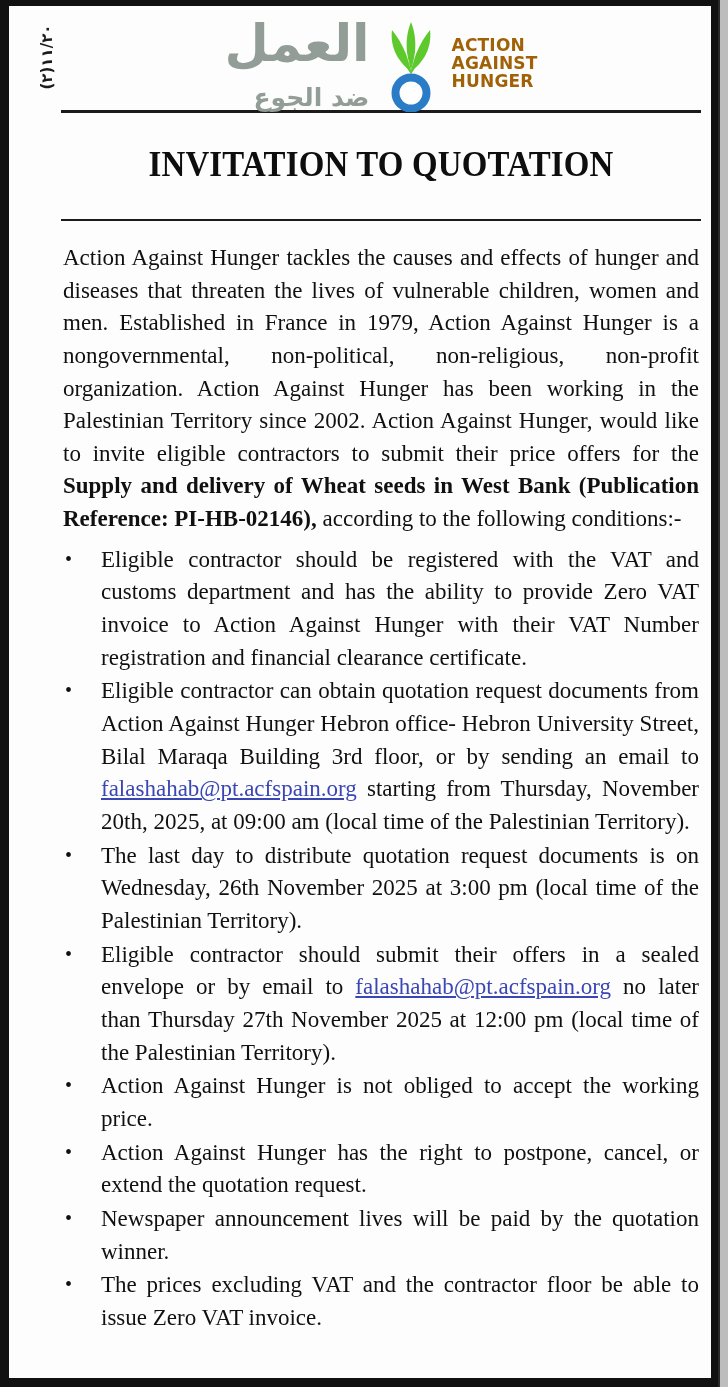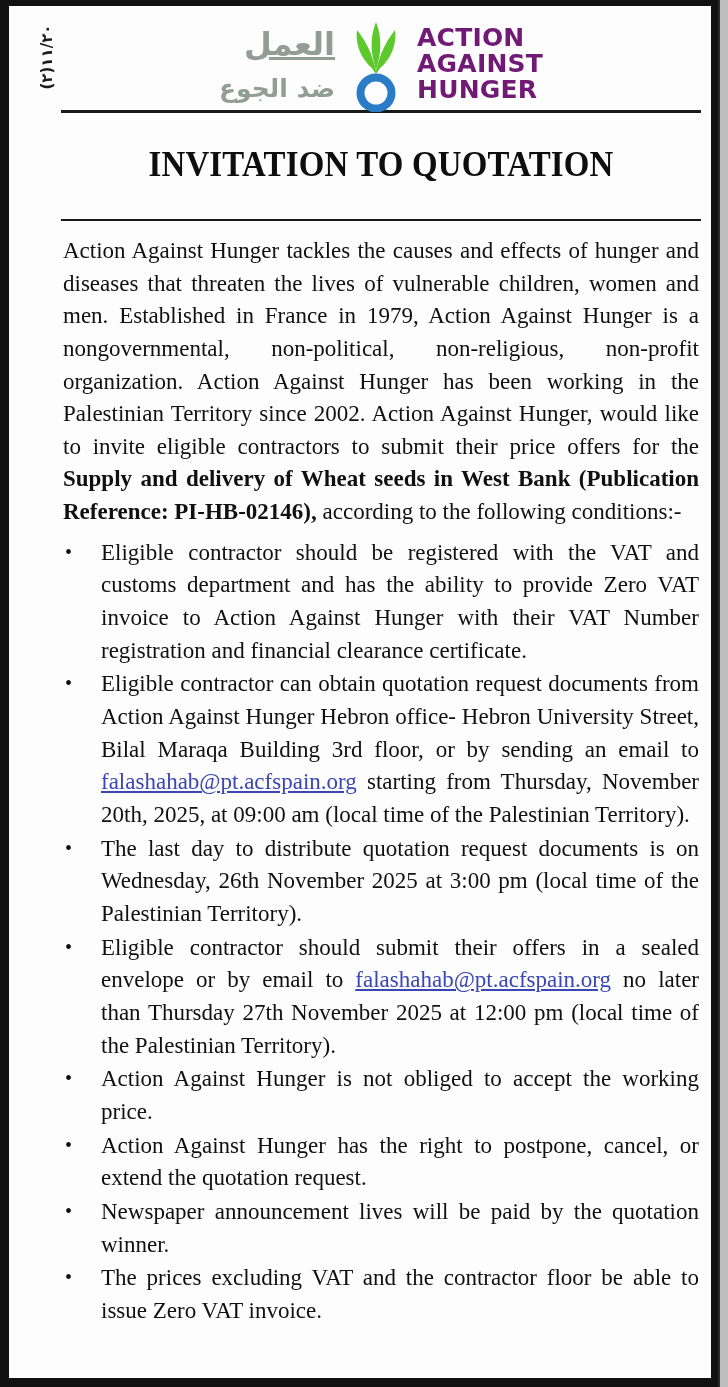--- a/index.html
+++ b/index.html
@@ -81,37 +81,37 @@
   }
   .logo-arabic {
     display: flex;
     flex-direction: column;
     align-items: flex-end;
     color: #929d97;
     font-family: "DejaVu Sans", sans-serif;
     font-weight: bold;
     line-height: 1;
   }
-  .logo-arabic .ar-top { font-size: 32px; letter-spacing: -1px; text-decoration: underline; }
+  .logo-arabic .ar-top { font-size: 51px; letter-spacing: -1px; }
   .logo-arabic .ar-bot { font-size: 25px; margin-top: 16px; }
 
   .logo-mark {
     width: 62px;
     height: 96px;
     position: relative;
     flex: 0 0 auto;
   }
   .logo-words {
     display: flex;
     flex-direction: column;
     justify-content: flex-start;
-    color: #701a75;
+    color: #a16207;
     font-family: "DejaVu Sans", sans-serif;
     font-weight: bold;
-    font-size: 25px;
+    font-size: 17px;
     line-height: 1.04;
     letter-spacing: 0.2px;
   }
 
   
   .rule {
     height: 0;
     border-top: 3px solid #1b1b1b;
     margin: 0 4px;
   }
@@ -131,21 +131,21 @@
   
   .body-block {
     padding: 14px 6px 0 6px;
   }
   .intro {
     font-size: 23px;
     line-height: 1.42;
     text-align: justify;
     text-justify: inter-word;
     color: #101010;
-    margin: 0 0 8px 0;
+    margin: 7px 0 8px 0;
     hyphens: manual;
   }
   .intro b { font-weight: bold; }
 
   ul.conditions {
     list-style: none;
     margin: 0;
     padding: 0;
   }
   ul.conditions > li {

